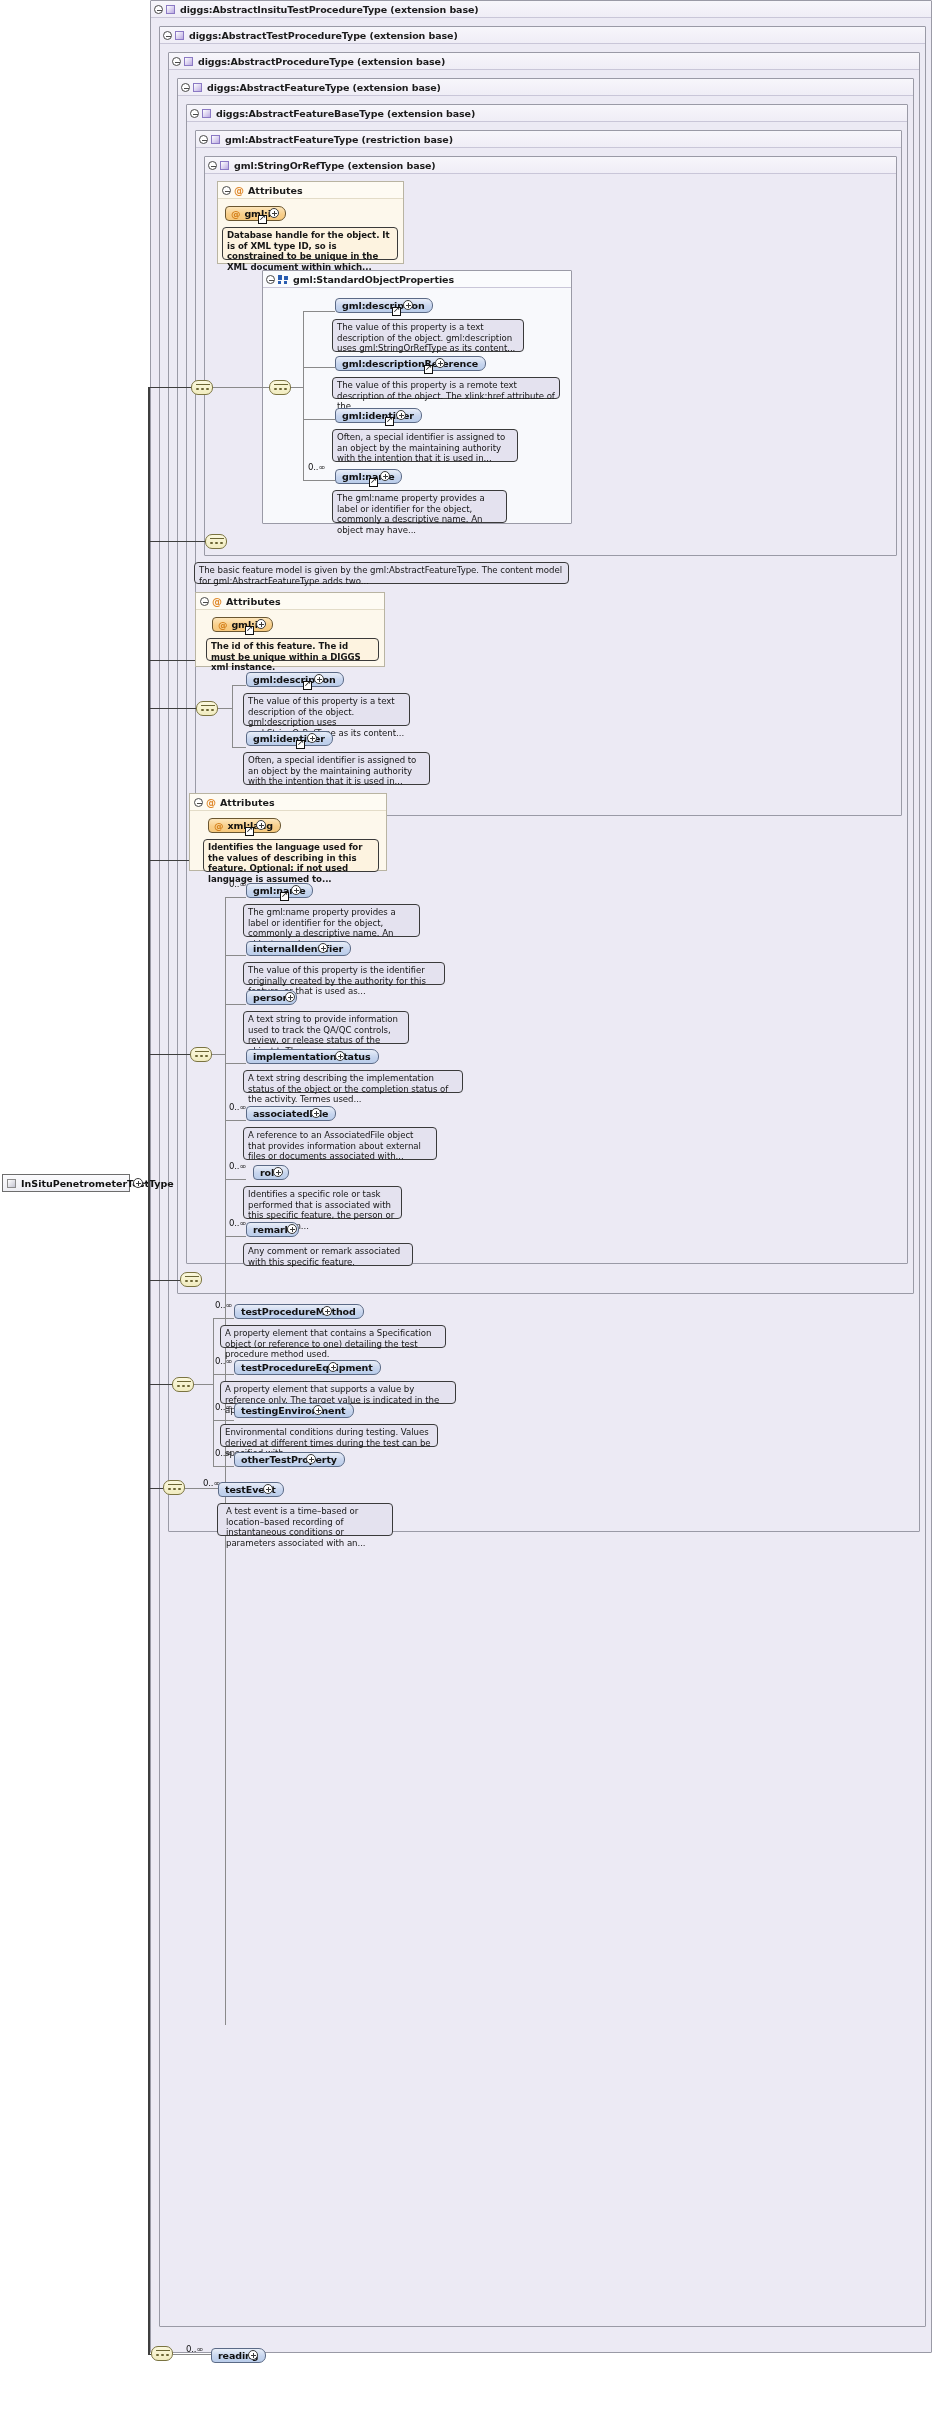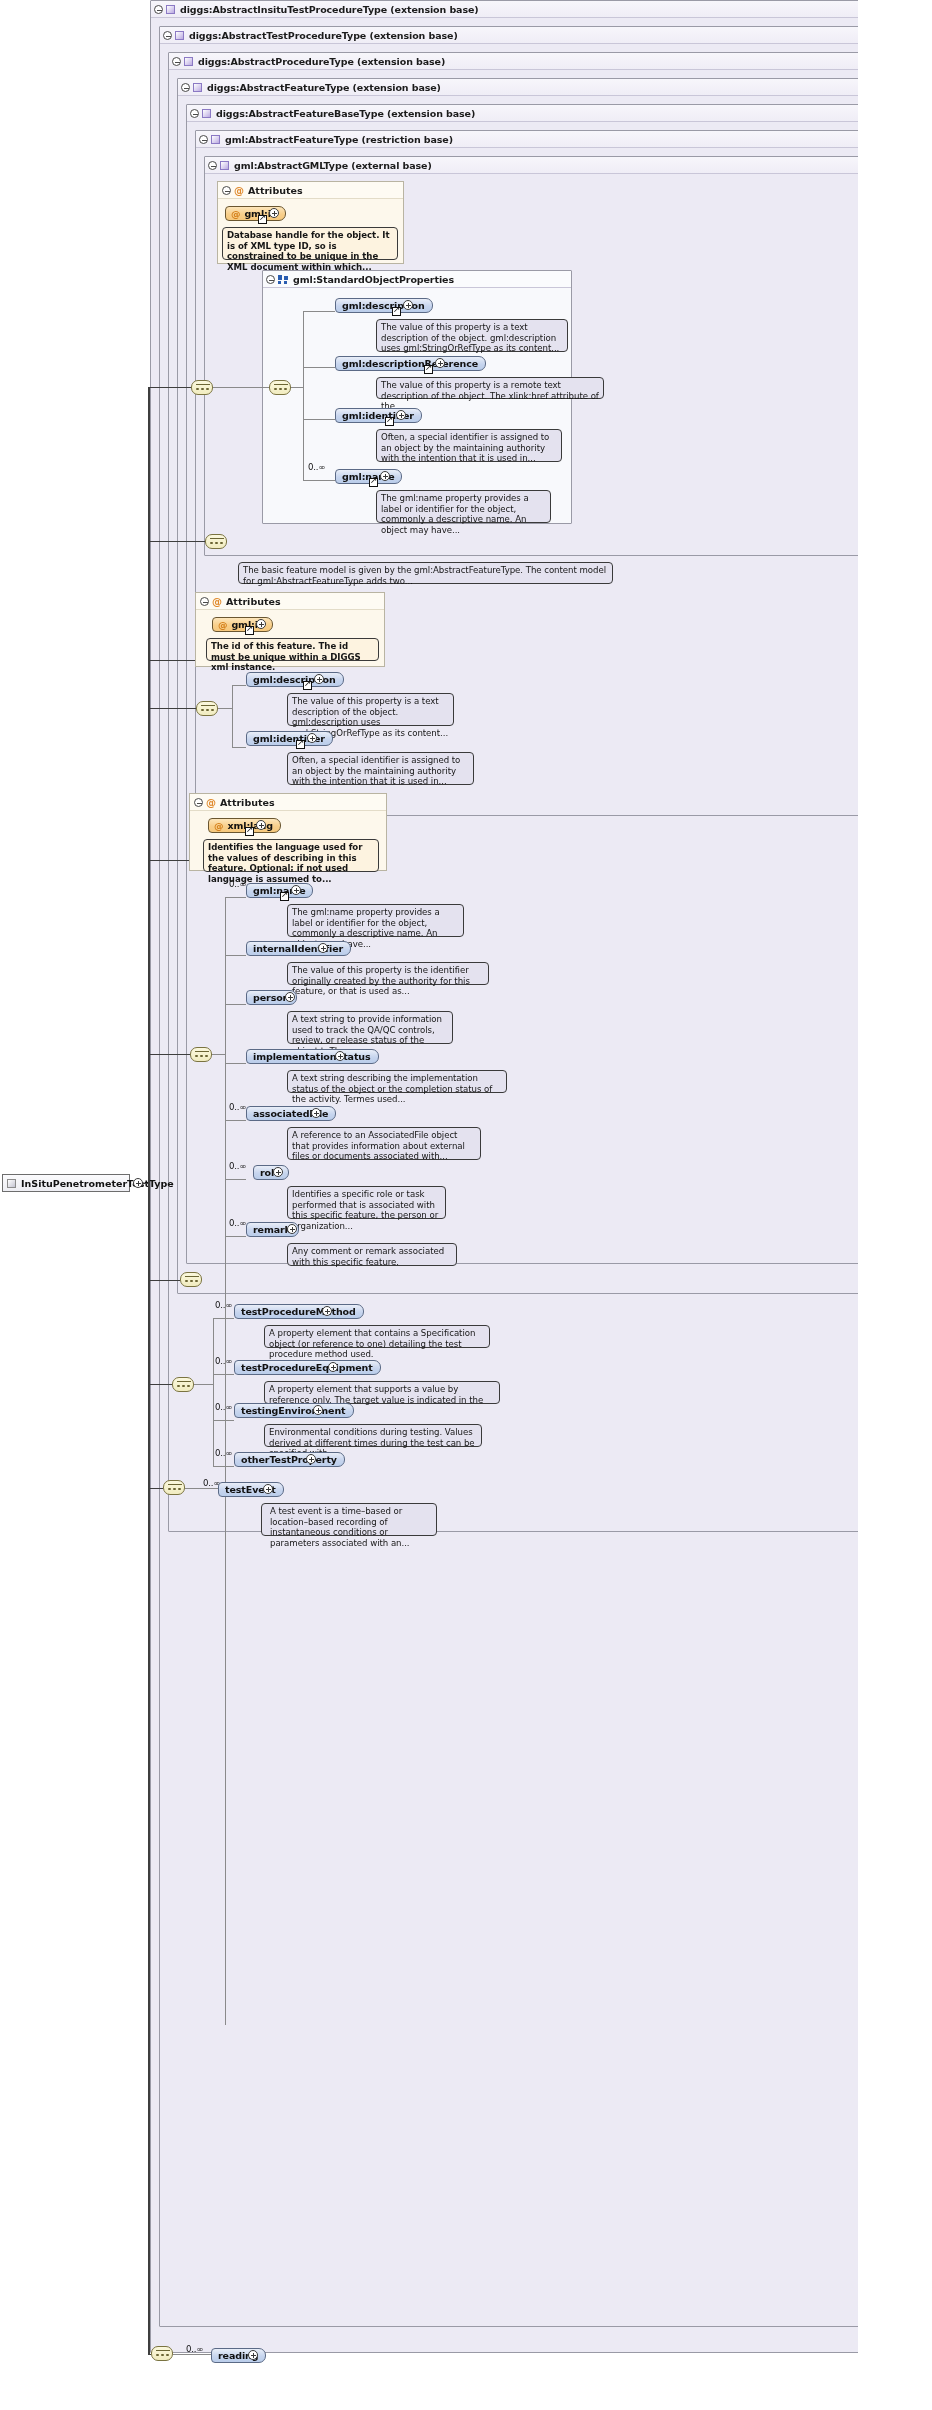--- a/index.html
+++ b/index.html
@@ -3,21 +3,21 @@
 <meta charset="utf-8">
 <style>
   * { box-sizing: border-box; }
   html, body {
     margin: 0; padding: 0;
     background: #ffffff;
     font-family: "DejaVu Sans", "Liberation Sans", sans-serif;
   }
   #canvas {
     position: relative;
-    width: 858px;
+    width: 932px;
     height: 2410px;
     background: #ffffff;
     overflow: hidden;
   }
 
   
   .typebox {
     position: absolute;
     border: 1px solid #9a9aa6;
     background: #eceaf4;
@@ -166,21 +166,21 @@
   .anno {
     position: absolute;
     border: 1px solid #3a3a3a;
     border-radius: 4px;
     font-size: 8.6px;
     line-height: 10.6px;
     color: #161616;
     padding: 2px 4px 2px 4px;
     letter-spacing: -0.05px;
   }
-  .anno.blue  { background: #e4e2ef; margin-left: 44px; }
+  .anno.blue  { background: #e4e2ef; }
   .anno.cream { background: #fdf3e0; font-weight: bold; }
   .anno .tick {
     position: absolute;
     top: -6px;
     width: 11px; height: 6px;
     overflow: hidden;
   }
   .anno .tick::before {
     content:"";
     position:absolute; left:0; top:6px;
@@ -280,21 +280,21 @@
   </div>
 
   <div class="typebox" style="left:195px; top:130px; width:707px; height:686px;">
     <div class="tb-head">
       <span class="minus"></span><span class="sq-icon"></span><span>gml:AbstractFeatureType (restriction base)</span>
     </div>
   </div>
 
   <div class="typebox" style="left:204px; top:156px; width:693px; height:400px;">
     <div class="tb-head">
-      <span class="minus"></span><span class="sq-icon"></span><span>gml:AbstractGMLType (external base)</span>
+      <span class="minus"></span><span class="sq-icon"></span><span>gml:StringOrRefType (extension base)</span>
     </div>
   </div>
 
   <div class="attrbox" style="left:217px; top:181px; width:187px; height:83px;">
     <div class="ab-head">
       <span class="minus"></span><span class="at-icon">@</span><span>Attributes</span>
     </div>
   </div>
   <div class="pill attr" style="left:225px; top:206px;">
     <span class="atsym">@</span><span>gml:id</span>

